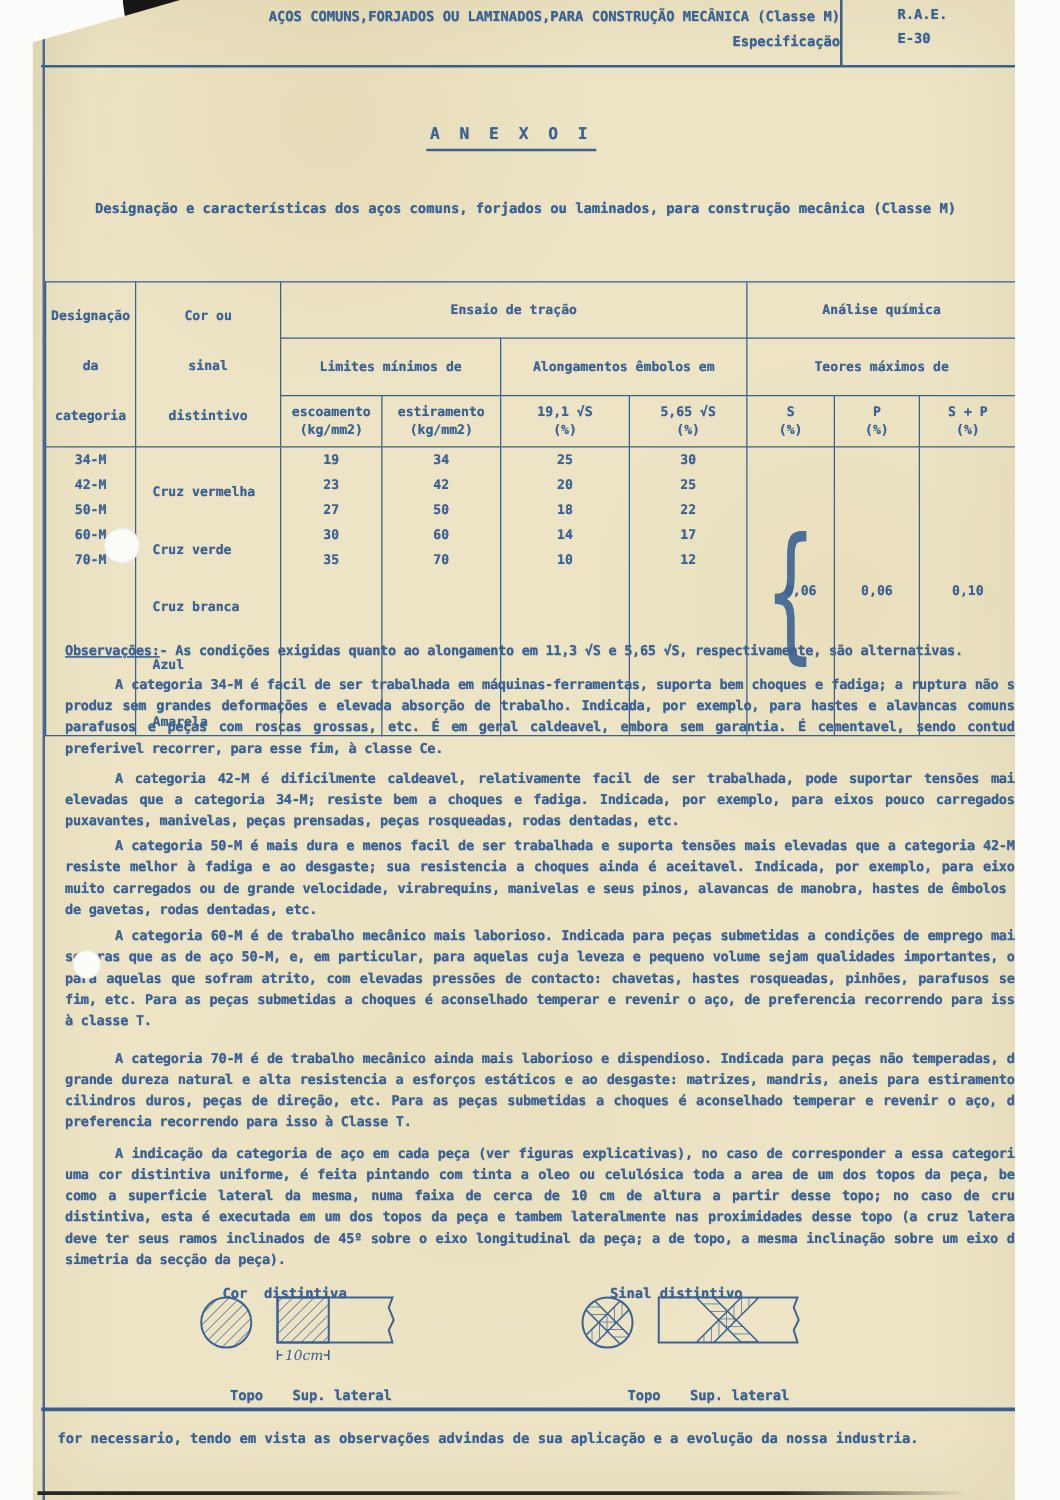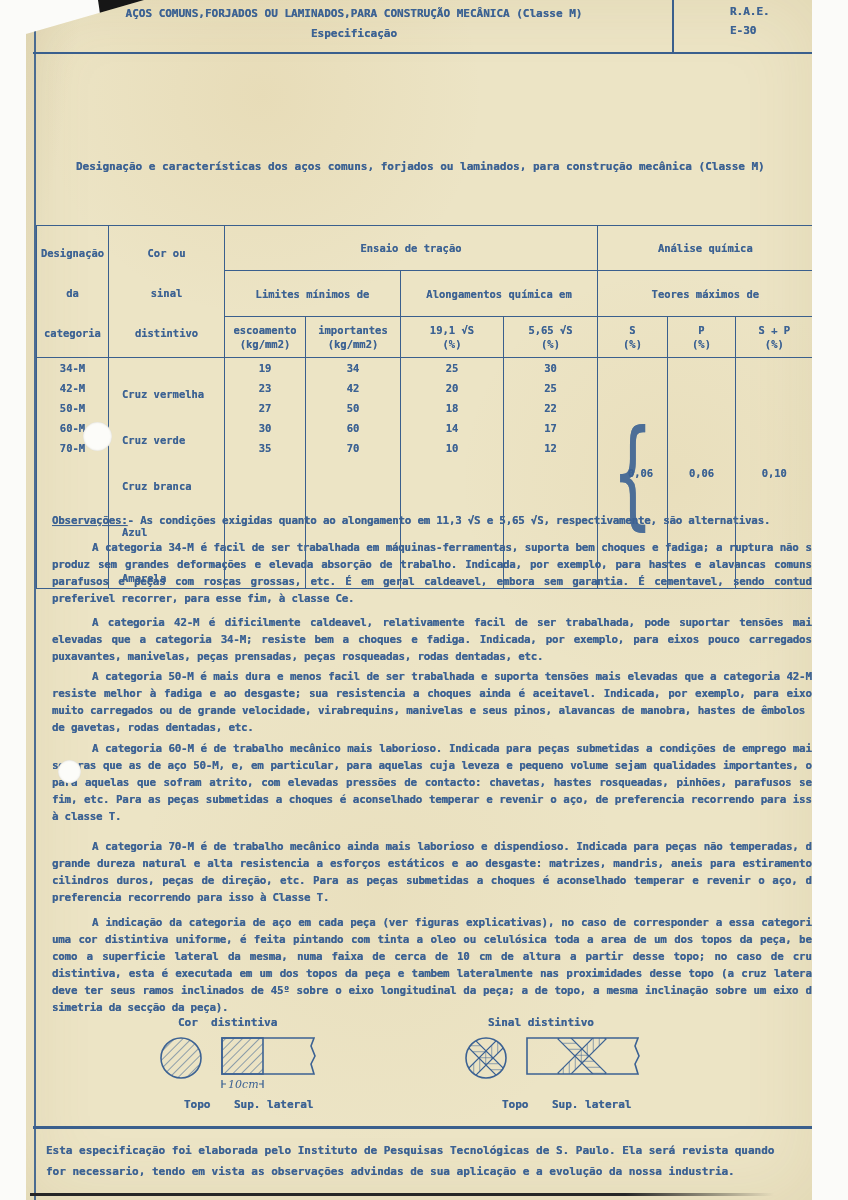--- a/index.html
+++ b/index.html
@@ -37,23 +37,23 @@
   .t{
     font:bold 11px/17px "DejaVu Sans Mono",monospace;
     color:var(--ink);
     text-shadow:0 0 .6px rgba(60,98,147,.75), .4px .4px 0 rgba(60,98,147,.2);
     margin:0;
   }
   
   .left-rule{position:absolute;left:8px;top:0;bottom:0;width:2px;background:var(--line);opacity:.9;}
   .hdr-hline{position:absolute;left:7px;right:0;top:52px;height:2.2px;background:var(--line);}
   .hdr-vline{position:absolute;left:646px;top:0;width:2px;height:53px;background:var(--line);}
-  .hdr-title{position:absolute;left:10px;top:4px;width:636px;text-align:center;}
+  .hdr-title{position:absolute;left:10px;top:4px;width:636px;text-align:right;}
   .hdr-title div{line-height:20px;}
-  .hdr-ref{position:absolute;left:646px;top:2px;width:140px;padding-left:58px;box-sizing:border-box;}
+  .hdr-ref{position:absolute;left:646px;top:2px;width:140px;padding-left:46px;box-sizing:border-box;}
   .hdr-ref div{line-height:19px;}
   
   .anexo{position:absolute;left:0;right:20px;top:96px;text-align:center;}
   .anexo span{
     font:bold 13px/16px "DejaVu Sans Mono",monospace;color:var(--ink);
     letter-spacing:4px;border-bottom:2px solid var(--ink);padding:0 3px 4px 3px;
     text-shadow:0 0 .6px rgba(60,98,147,.75);
   }
   .designacao{position:absolute;left:50px;top:158px;width:720px;}
   
@@ -89,21 +89,21 @@
   }
   
   .obs-block p{position:absolute;left:14px;width:766px;
     font:bold 10.8px/17px "DejaVu Sans Mono",monospace;
     color:var(--ink);letter-spacing:-.2px;
     text-shadow:0 0 .6px rgba(60,98,147,.75), .4px .4px 0 rgba(60,98,147,.2);
     text-align:justify;margin:12px;}
   .para{text-indent:40px;}
   .u{text-decoration:underline;}
   
-  .fig-label{position:absolute;white-space:pre;}
+  .fig-label{position:absolute;white-space:pre;margin-top:12px;}
   .fig-svg{position:absolute;}
   
   .footer-rule{position:absolute;left:7px;right:0;top:1126px;height:2.5px;background:var(--line);}
   .footer-text{position:absolute;left:20px;top:1140px;width:756px;}
   .footer-text div{line-height:21px;}
   .bottom-edge{
     position:absolute;left:4px;top:1193px;width:744px;height:2.6px;
     background:linear-gradient(90deg,#262626 80%,rgba(38,38,38,0));
   }
   .hole{
@@ -126,20 +126,23 @@
       <div class="t">AÇOS COMUNS,FORJADOS OU LAMINADOS,PARA CONSTRUÇÃO MECÂNICA (Classe M)</div>
       <div class="t">Especificação</div>
     </div>
     <div class="hdr-vline"></div>
     <div class="hdr-ref">
       <div class="t">R.A.E.</div>
       <div class="t">E-30</div>
     </div>
     <div class="hdr-hline"></div>
 
+    <div class="anexo">
+      <span>A N E X O   I</span>
+    </div>
     <div class="designacao t">Designação e características dos aços comuns, forjados ou laminados, para construção mecânica (Classe M)</div>
 
     <table class="spec-table">
       <colgroup>
         <col style="width:72px">
           <col style="width:116px">
           <col style="width:81px">
         <col style="width:95px">
           <col style="width:103px">
           <col style="width:94px">
@@ -161,30 +164,30 @@
             <div>Cor ou</div>
             <div>sinal</div>
             <div>distintivo</div>
           </div>
         </th>
         <th colspan="4">Ensaio de tração</th>
         <th colspan="3">Análise química</th>
       </tr>
       <tr class="r2">
         <th colspan="2">Limites mínimos de</th>
-        <th colspan="2">Alongamentos química em</th>
+        <th colspan="2">Alongamentos êmbolos em</th>
         <th colspan="3">Teores máximos de</th>
       </tr>
       <tr class="r3">
         <th>
           <div>escoamento</div>
               <div>(kg/mm2)</div>
             </th>
         <th>
-          <div>importantes</div>
+          <div>estiramento</div>
               <div>(kg/mm2)</div>
             </th>
         <th>
           <div>19,1 √S</div>
               <div>(%)</div>
             </th>
         <th>
           <div>5,65 √S</div>
               <div>(%)</div>
             </th>
@@ -312,21 +315,20 @@
       <g clip-path="url(#rectClip2)">
         <rect x="93" y="19" width="58" height="10" fill="url(#hatch)" stroke="#3c6293" stroke-width="1.2" transform="rotate(45 122 24)"></rect>
         <rect x="93" y="19" width="58" height="10" fill="url(#hatch)" stroke="#3c6293" stroke-width="1.2" transform="rotate(-45 122 24)"></rect>
       </g>
     </svg>
     <div class="fig-label t" style="left:476px;top:1096px">Topo</div>
     <div class="fig-label t" style="left:526px;top:1096px">Sup. lateral</div>
 
     <div class="footer-rule"></div>
     <div class="footer-text">
-      <div class="t">Esta especificação foi elaborada pelo Instituto de Pesquisas Tecnológicas de S. Paulo.  Ela será revista quando</div>
       <div class="t">for necessario, tendo em vista as observações advindas de sua aplicação e a evolução da nossa industria.</div>
     </div>
     <div class="bottom-edge"></div>
   </div>
 
   <div class="hole hole1"></div>
   <div class="hole hole2"></div>
 </div>
 
 </body></html>

